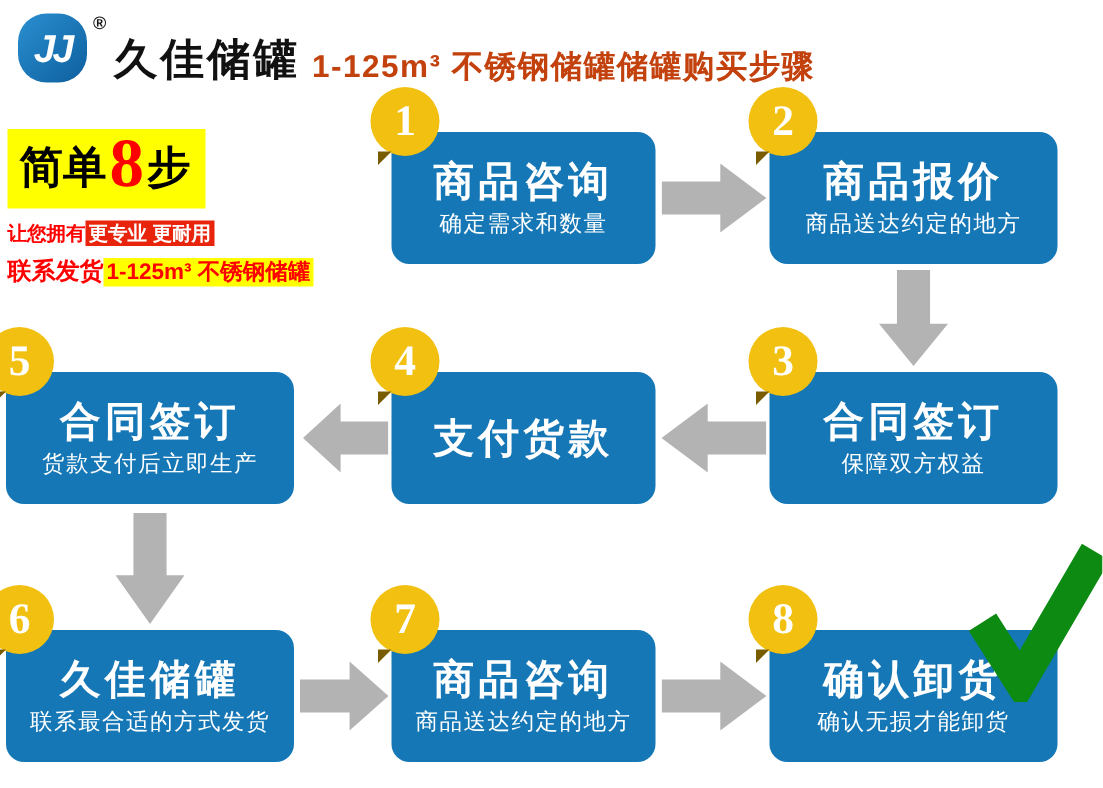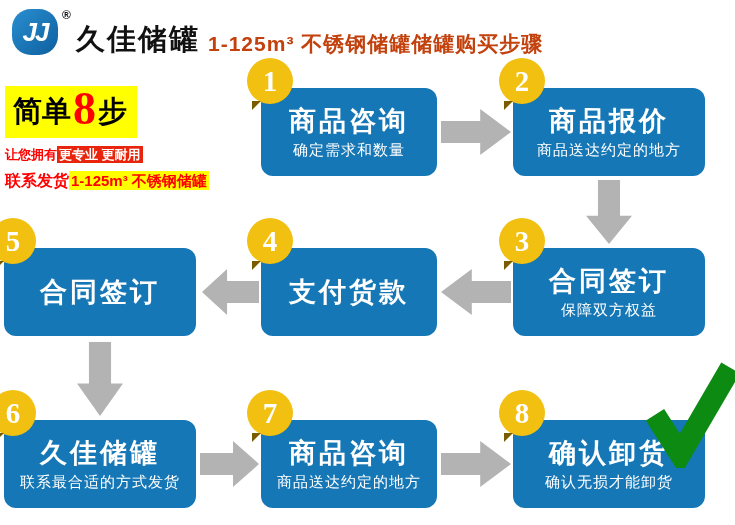--- a/index.html
+++ b/index.html
@@ -111,20 +111,21 @@
         <span>4</span>
       </div>
     <div class="t">支付货款</div>
   </div>
   <div class="arrow left a45"></div>
   <div class="step colA row2">
     <div class="badge">
         <span>5</span>
       </div>
     <div class="t">合同签订</div>
+    <div class="st">货款支付后立即生产</div>
   </div>
   <div class="arrow down a56"></div>
 
   <div class="step colA row3">
     <div class="badge">
         <span>6</span>
       </div>
     <div class="t">久佳储罐</div>
     <div class="st">联系最合适的方式发货</div>
   </div>

